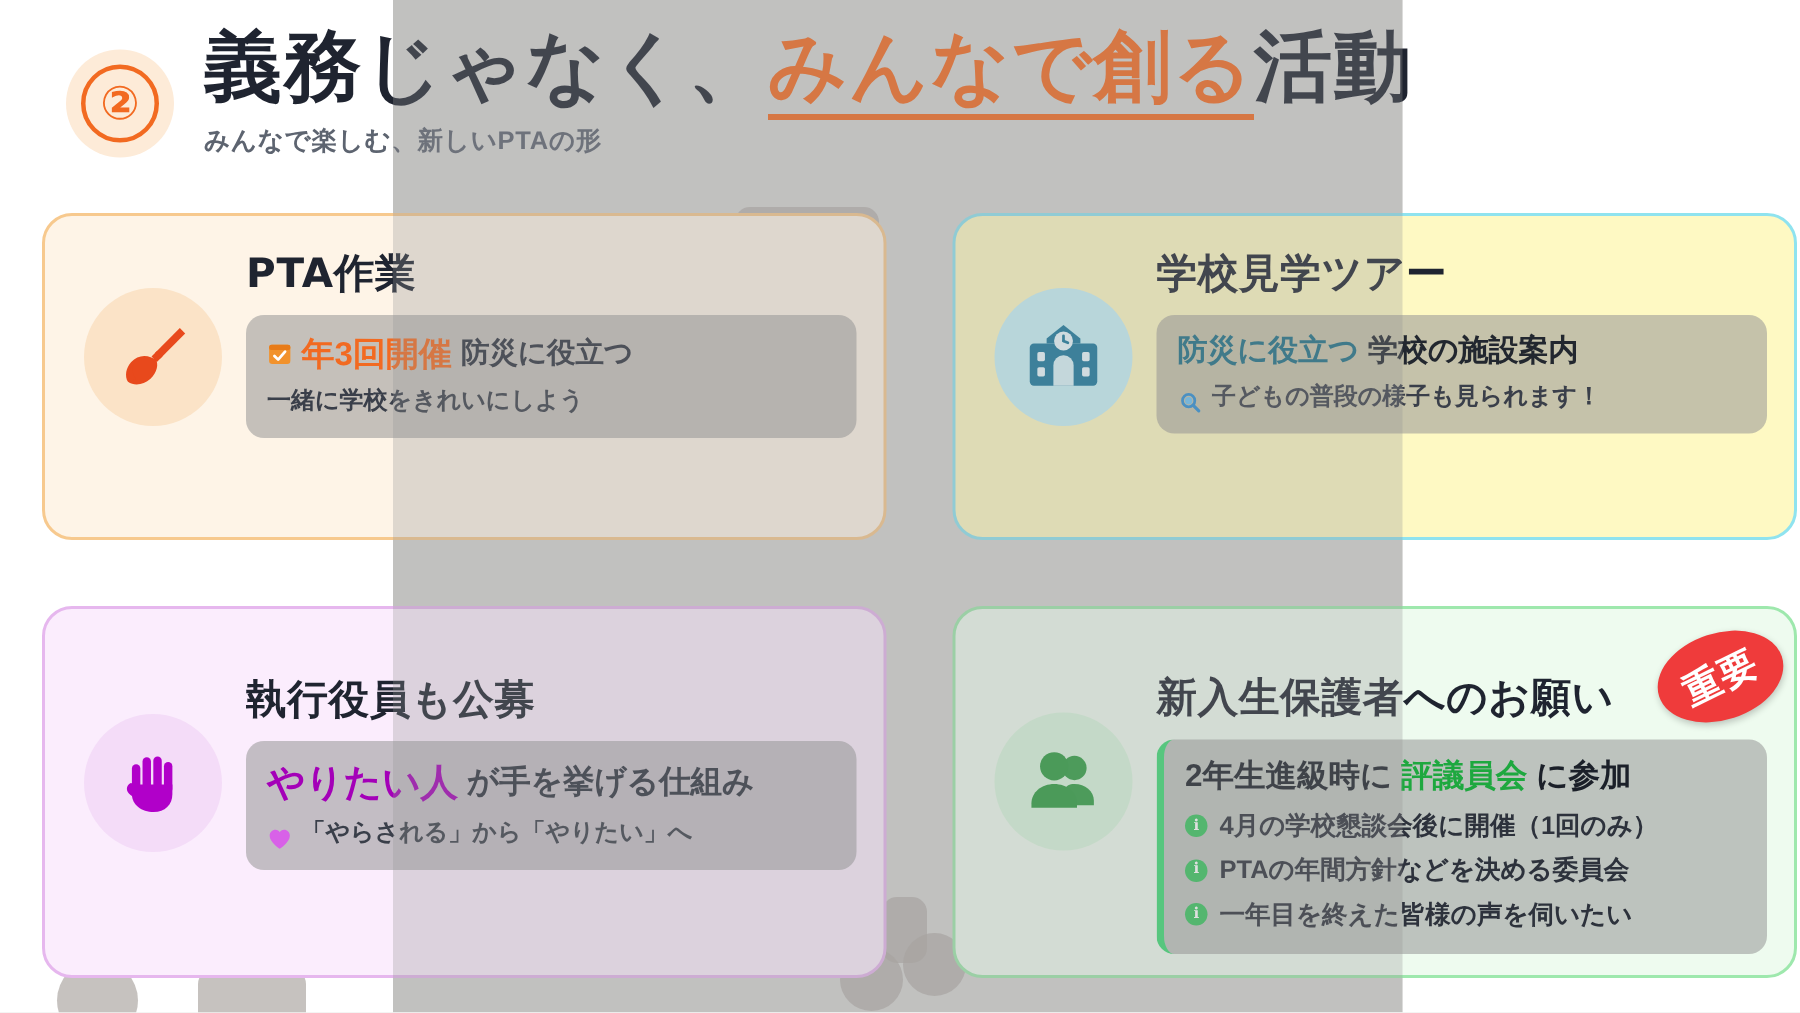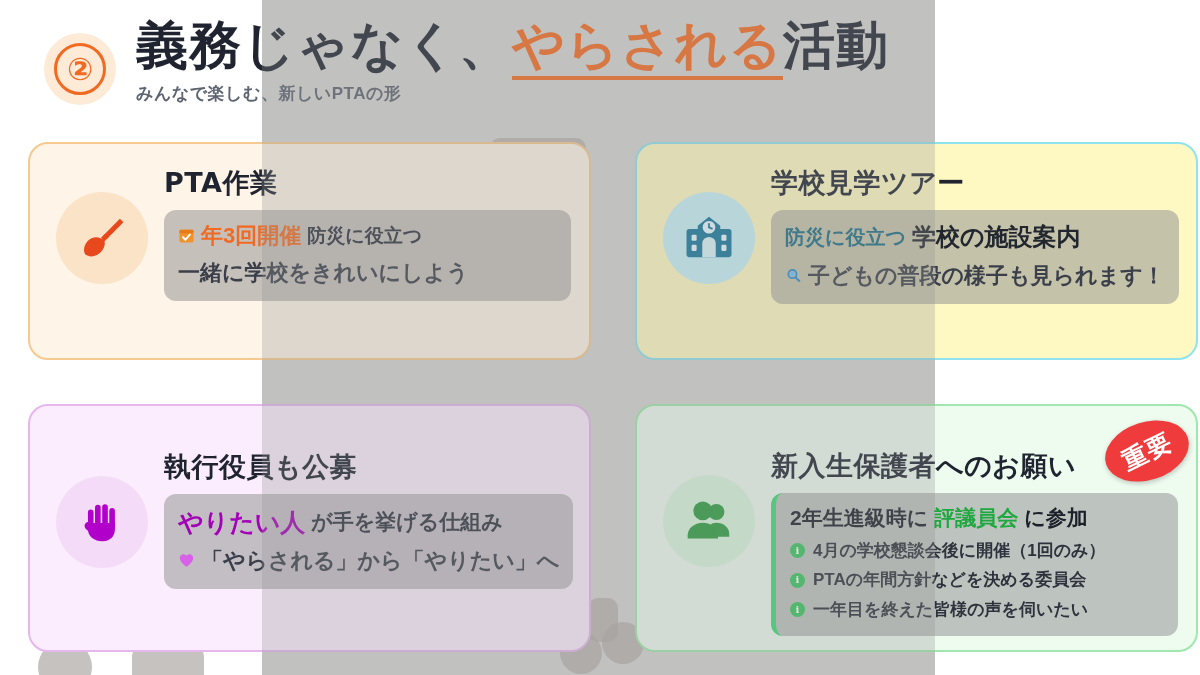--- a/index.html
+++ b/index.html
@@ -143,40 +143,40 @@
     font-weight: 700;
     line-height: 1.45;
     color: #2f3440;
     display: flex;
     align-items: center;
     gap: 6px;
     white-space: nowrap;
   }
   .panel-sub {
     margin-top: 4px;
-    font-size: 22px;
+    font-size: 16px;
     font-weight: 600;
     color: #3a3f4a;
     line-height: 1.5;
     white-space: nowrap;
-    display: flex; align-items: center; gap: 6px;
+    display: flex; align-items: flex-end; gap: 6px;
   }
   .mini-icon { flex: 0 0 auto; display: inline-flex; }
 
   
   .c1 { background: #fef4e7; border-color: #f7c98e; }
   .c1 .icon-circle { background: #fbe3c7; }
   .c1 .panel-lead .strong { color: #f26a21; font-size: 22px; }
   .c1 .panel-lead .plain { color: #2f3440; font-weight: 600; font-size: 19px; }
 
   
   .c2 { background: #fef9c3; border-color: #8fe3ef; }
   .c2 .icon-circle { background: #c8f2f8; }
   .c2 .panel-lead .strong { color: #1c6f86; font-size: 20px; }
-  .c2 .panel-lead .plain { color: #22272f; font-weight: 600; font-size: 24px; }
+  .c2 .panel-lead .plain { color: #22272f; font-weight: 600; font-size: 20px; }
 
   
   .c3 { background: #fbedfd; border-color: #e6b7ee; }
   .c3 .icon-circle { background: #f4dcf8; }
   .c3 .panel-lead .strong { color: #a400b8; font-size: 25px; }
   .c3 .panel-lead .plain { color: #2f3440; font-weight: 700; font-size: 21px; }
 
   
   .c4 { background: #eefbef; border-color: #9ee8ad; }
   .c4 .icon-circle { background: #d9f7de; }
@@ -246,21 +246,21 @@
   <div class="deco sq" style="left:588px; top:598px; width:30px; height:44px;"></div>
   <div class="deco circle" style="left:560px; top:632px; width:42px; height:42px;"></div>
   <div class="deco circle" style="left:602px; top:622px; width:42px; height:42px;"></div>
   <div class="deco sq" style="left:490px; top:138px; width:96px; height:150px;"></div>
 
   <div class="header">
     <div class="num-badge">
       <div class="ring">②</div>
     </div>
     <div class="title-wrap">
-      <div class="title"><span>義務じゃなく、</span><span class="hl">やらされる</span><span>活動</span></div>
+      <div class="title"><span>義務じゃなく、</span><span class="hl">みんなで創る</span><span>活動</span></div>
       <div class="subtitle">みんなで楽しむ、新しいPTAの形</div>
     </div>
   </div>
 
   <div class="grid">
 
     <div class="card c1">
       <div class="card-inner">
         <div class="icon-circle">
           <svg width="52" height="52" viewBox="0 0 48 48" aria-hidden="true">

